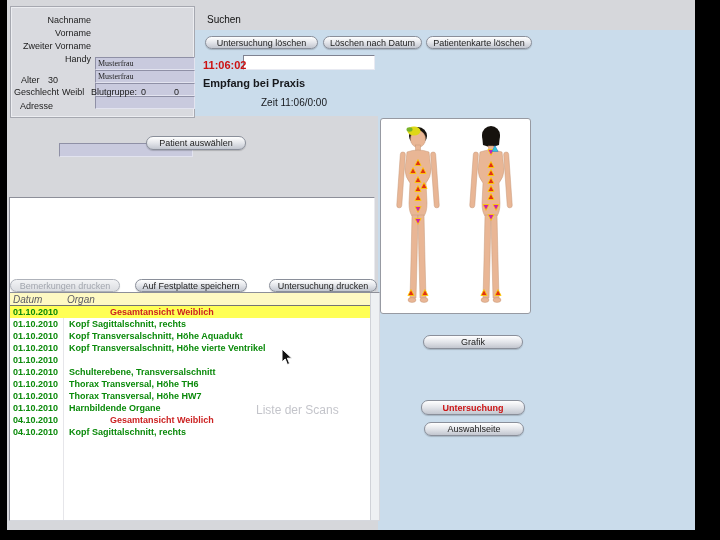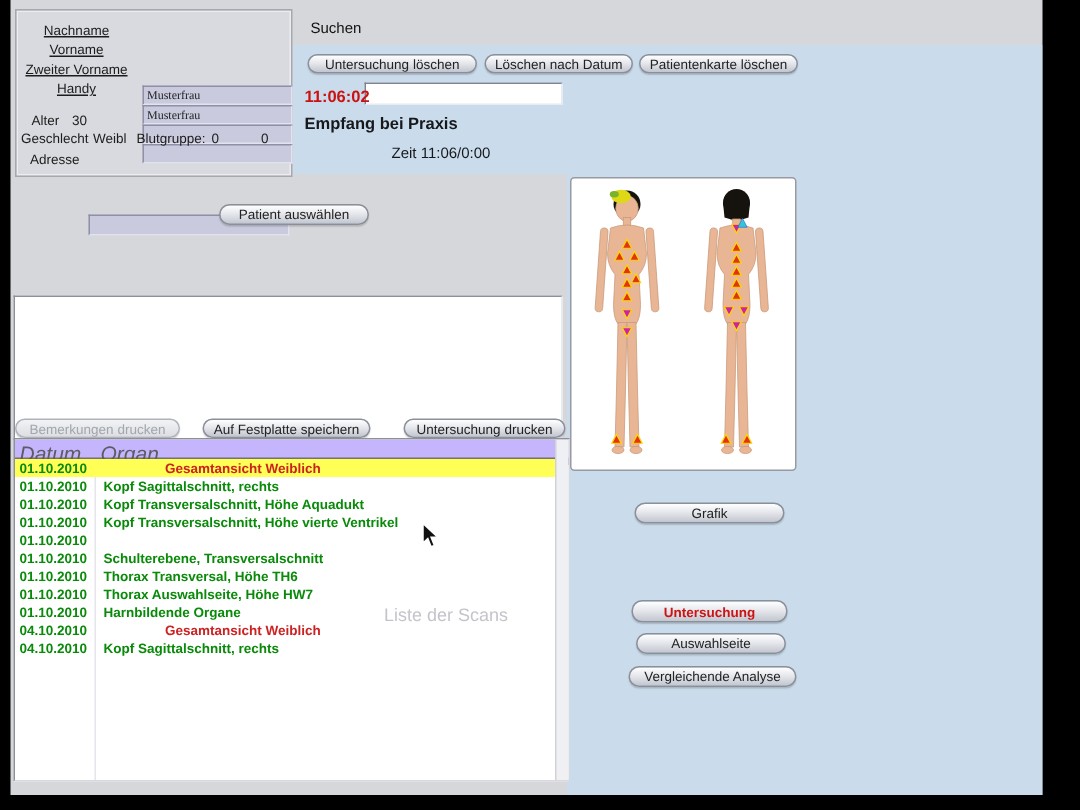--- a/index.html
+++ b/index.html
@@ -6,21 +6,21 @@
   .screen{position:relative;width:720px;height:540px;background:#000;overflow:hidden;
           font-family:"Liberation Sans",sans-serif;-webkit-font-smoothing:antialiased;}
   #content{position:absolute;left:7px;top:0;width:688px;height:530px;background:#d6d7db;overflow:hidden;}
   .blue{position:absolute;background:#cadceb;}
   .blue-top{left:188px;top:30px;width:183px;height:86px;}
   .blue-right{left:371px;top:30px;width:317px;height:500px;}
 
   
   #patient-form{position:absolute;left:3px;top:6px;width:183px;height:110px;
     background:#d9dadf;border:1px solid #a6a8b0;box-shadow:inset 0 0 0 1px #ecedf1;}
-  .f-label{position:absolute;font-size:9px;color:#1c1c1c;text-align:center;width:80px;text-decoration:underline;}
+  .f-label{position:absolute;font-size:9px;color:#1c1c1c;text-align:right;width:80px;}
   .f-input{position:absolute;left:84px;width:94px;height:11px;background:#c9cade;
     border:1px solid;border-color:#8f90a6 #e2e3ef #e2e3ef #8f90a6;
     font-family:"Liberation Serif",serif;font-size:8px;color:#222;padding:0 2px;box-sizing:content-box;}
   .f-static{position:absolute;font-size:9px;color:#1c1c1c;}
 
   input,textarea{outline:none;margin-top:44px;}
   
   .btn{position:absolute;height:13px;border:1px solid #8a8f9a;border-radius:7px;
     background:linear-gradient(180deg,#ffffff,#e3e5ea 50%,#c2c6cf);
     font-family:"Liberation Sans",sans-serif;font-size:9px;color:#222;text-align:center;
@@ -41,22 +41,22 @@
   .location{position:absolute;left:196px;top:77px;font-size:11px;font-weight:bold;color:#16181c;}
   .zeit{position:absolute;left:254px;top:97px;font-size:10px;color:#16181c;}
 
   
   .notes{position:absolute;left:2px;top:153px;width:366px;height:123px;background:#fff;
     border:1px solid;border-color:#8d8f99 #e9eaef #e9eaef #8d8f99;resize:none;font-size:10px;box-sizing:border-box;}
 
   
   .scan-list{position:absolute;left:2px;top:292px;width:371px;height:229px;background:#fff;
     border:1px solid;border-color:#8d8f99 #d6d8de #d6d8de #8d8f99;box-sizing:border-box;overflow:hidden;}
-  .sl-header{position:absolute;left:0;top:0;right:0;height:12px;background:#c4b5fd;
-    border-bottom:5px solid #737373;font-size:14px;font-style:italic;color:#5c5c64;}
+  .sl-header{position:absolute;left:0;top:0;right:0;height:12px;background:#fef9c3;
+    border-bottom:5px solid #737373;font-size:10px;font-style:italic;color:#5c5c64;}
   .sl-h-datum{position:absolute;left:3px;top:1px;}
   .sl-h-organ{position:absolute;left:57px;top:1px;}
   .col-line{position:absolute;left:53px;top:0;bottom:0;width:1px;background:#e6e6ea;}
   .sl-rows{position:absolute;left:0;top:13px;right:9px;bottom:0;overflow:hidden;}
   .scan-row{display:flex;height:12px;line-height:12px;font-size:9px;font-weight:bold;}
   .scan-row.selected{background:#ffff55;}
   .cell-datum{width:52px;padding-left:3px;color:#0a8a0a;flex:none;}
   .cell-organ{flex:1;padding-left:4px;}
   .cell-organ.green{color:#0a8a0a;}
   .cell-organ.red{color:#cc2222;margin-left:41px;}
@@ -158,21 +158,21 @@
           <div class="scan-row">
             <span class="cell-datum">01.10.2010</span>
             <span class="cell-organ green">Schulterebene, Transversalschnitt</span>
           </div>
           <div class="scan-row">
             <span class="cell-datum">01.10.2010</span>
             <span class="cell-organ green">Thorax Transversal, Höhe TH6</span>
           </div>
           <div class="scan-row">
             <span class="cell-datum">01.10.2010</span>
-            <span class="cell-organ green">Thorax Auswahlseite, Höhe HW7</span>
+            <span class="cell-organ green">Thorax Transversal, Höhe HW7</span>
           </div>
           <div class="scan-row">
             <span class="cell-datum">01.10.2010</span>
             <span class="cell-organ green">Harnbildende Organe</span>
           </div>
           <div class="scan-row">
             <span class="cell-datum">04.10.2010</span>
             <span class="cell-organ red">Gesamtansicht Weiblich</span>
           </div>
           <div class="scan-row">
@@ -243,20 +243,19 @@
           <use href="#td" x="25" y="92" class="m-mag"></use>
           <use href="#tr" x="18" y="168" class="m-red"></use>
           <use href="#tr" x="32" y="168" class="m-red"></use>
         </g>
       </svg>
     </div>
 
     <button class="btn btn-grafik">Grafik</button>
     <button class="btn btn-unters red-label">Untersuchung</button>
     <button class="btn btn-auswahl">Auswahlseite</button>
-    <button class="btn btn-vergl">Vergleichende Analyse</button>
 
     <svg class="cursor" width="12" height="18" viewBox="0 0 12 18">
       <path d="M1,1 L1,14 L4.2,11 L6.4,16.5 L8.6,15.6 L6.4,10.2 L10.8,10.2 Z" fill="#111" stroke="#fff" stroke-width="1"></path>
     </svg>
 
   </div>
 </div>
 
 </body></html>

